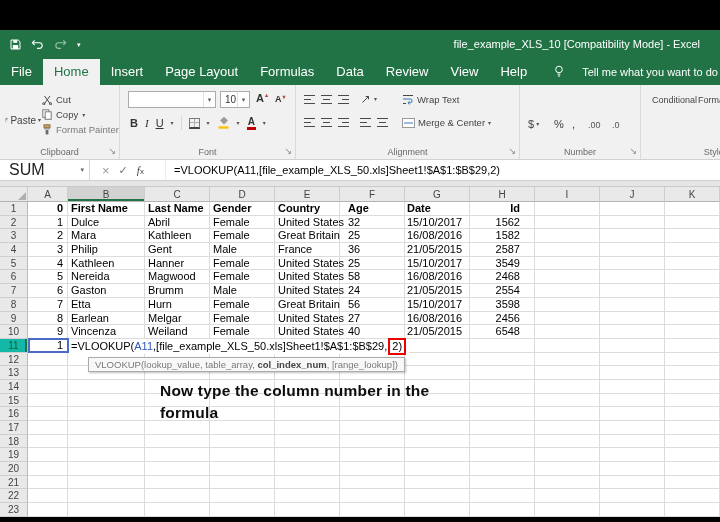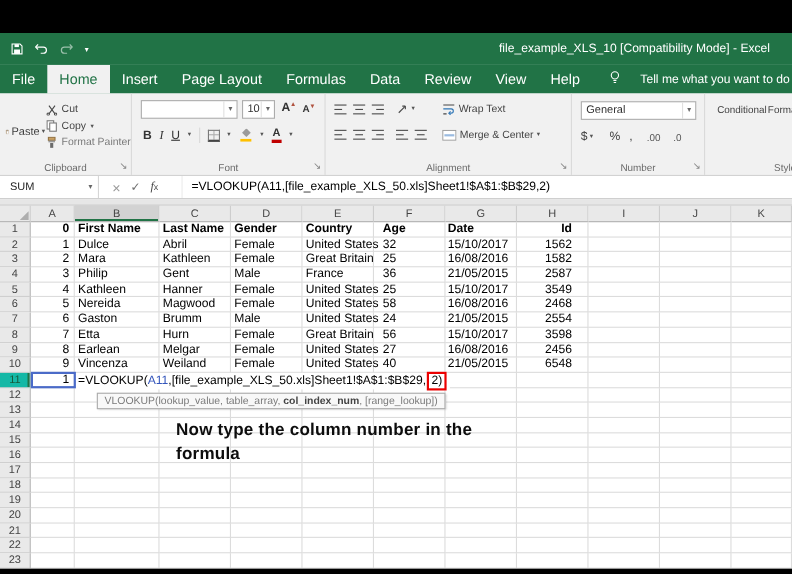--- a/index.html
+++ b/index.html
@@ -53,21 +53,21 @@
     background-size:11px 1.4px,7px 1.4px,11px 1.4px;background-position:0 0,0 3.8px,0 7.6px}
   .b-center{background-position:0 0,2px 3.8px,0 7.6px}
   .b-right{background-position:0 0,4px 3.8px,0 7.6px}
   .nbtn{position:absolute;font-size:11px;color:#3f3f3f;display:flex;align-items:center;gap:2px}
   .nbtn.sm{font-size:9px;color:#555}
   .bigbtn{position:absolute;top:6px;width:58px;display:flex;align-items:center;gap:1px;font-size:9px;color:#444;line-height:10.5px;white-space:nowrap}
 
   
   .formulabar{height:21px;background:#fff;border-bottom:1px solid #cfcfcf;display:flex;align-items:stretch}
   .namebox{width:90px;border-right:1px solid #d6d6d6;position:relative;display:flex;align-items:center}
-  .namebox .nv{padding-left:9px;font-size:10px;color:#222}
+  .namebox .nv{padding-left:9px;font-size:16px;color:#222}
   .namebox .nb-caret{position:absolute;right:5px;font-size:7px;color:#666}
   .fb-btns{width:76px;display:flex;align-items:center;gap:9px;padding-left:12px;border-right:1px solid #ececec}
   .fb-x{color:#9a9a9a;font-size:13px;line-height:13px}
   .fb-check{color:#6f6f6f;font-size:11px}
   .fb-fx{color:#444;font-size:11px}
   .fb-fx i{font-family:"Liberation Serif",serif}
   .fx-x{font-size:8px}
   .fb-input{flex:1;font-size:11px;line-height:20px;padding-left:8px;white-space:nowrap;overflow:hidden;color:#000}
 
   
@@ -277,24 +277,20 @@
               <rect x="2" y="4" width="9" height="2" fill="#9bbbe0"></rect>
             </svg>
           <span>Merge &amp; Center</span>
           <span class="mini-caret">▾</span>
         </span>
         <span class="grp-label">Alignment</span>
         <span class="launcher">↘</span>
       </div>
 
       <div class="group g-num">
-        <div class="combo" style="left:8px;top:7px;width:105px;height:17px">
-          <span class="cv">General</span>
-          <span class="caret">▾</span>
-        </div>
         <span class="nbtn" style="left:8px;top:33px">
             <span>$</span>
             <span class="mini-caret">▾</span>
           </span>
         <span class="nbtn" style="left:34px;top:33px">%</span>
         <span class="nbtn" style="left:52px;top:33px">,</span>
         <span class="nbtn sm" style="left:68px;top:35px">.00</span>
         <span class="nbtn sm" style="left:92px;top:35px">.0</span>
         <span class="grp-label">Number</span>
         <span class="launcher">↘</span>

